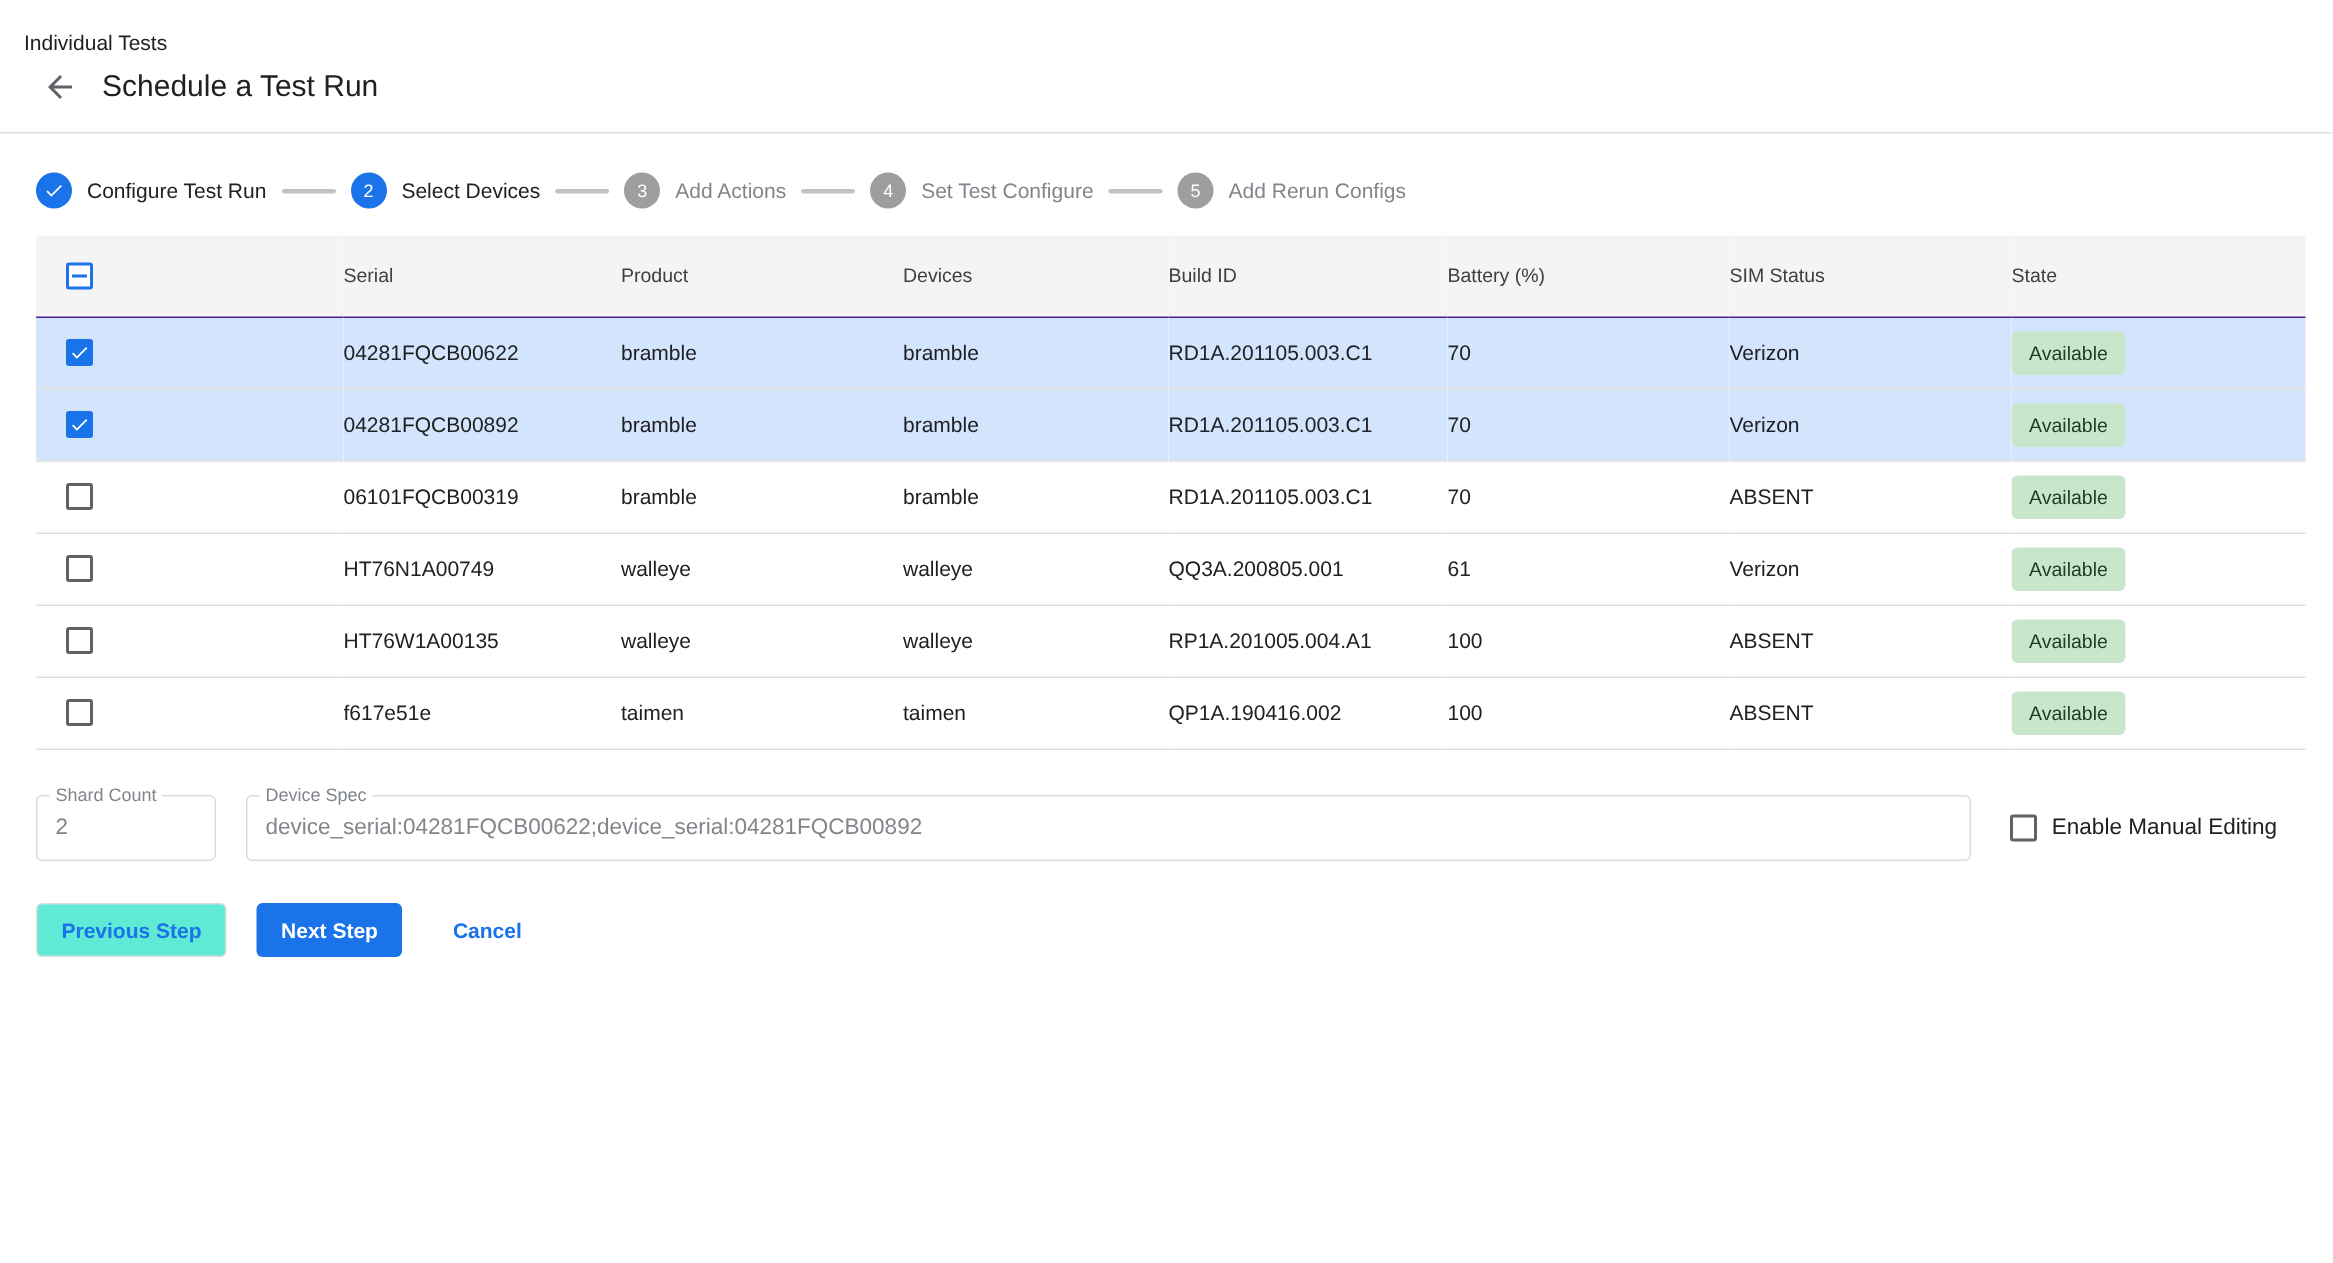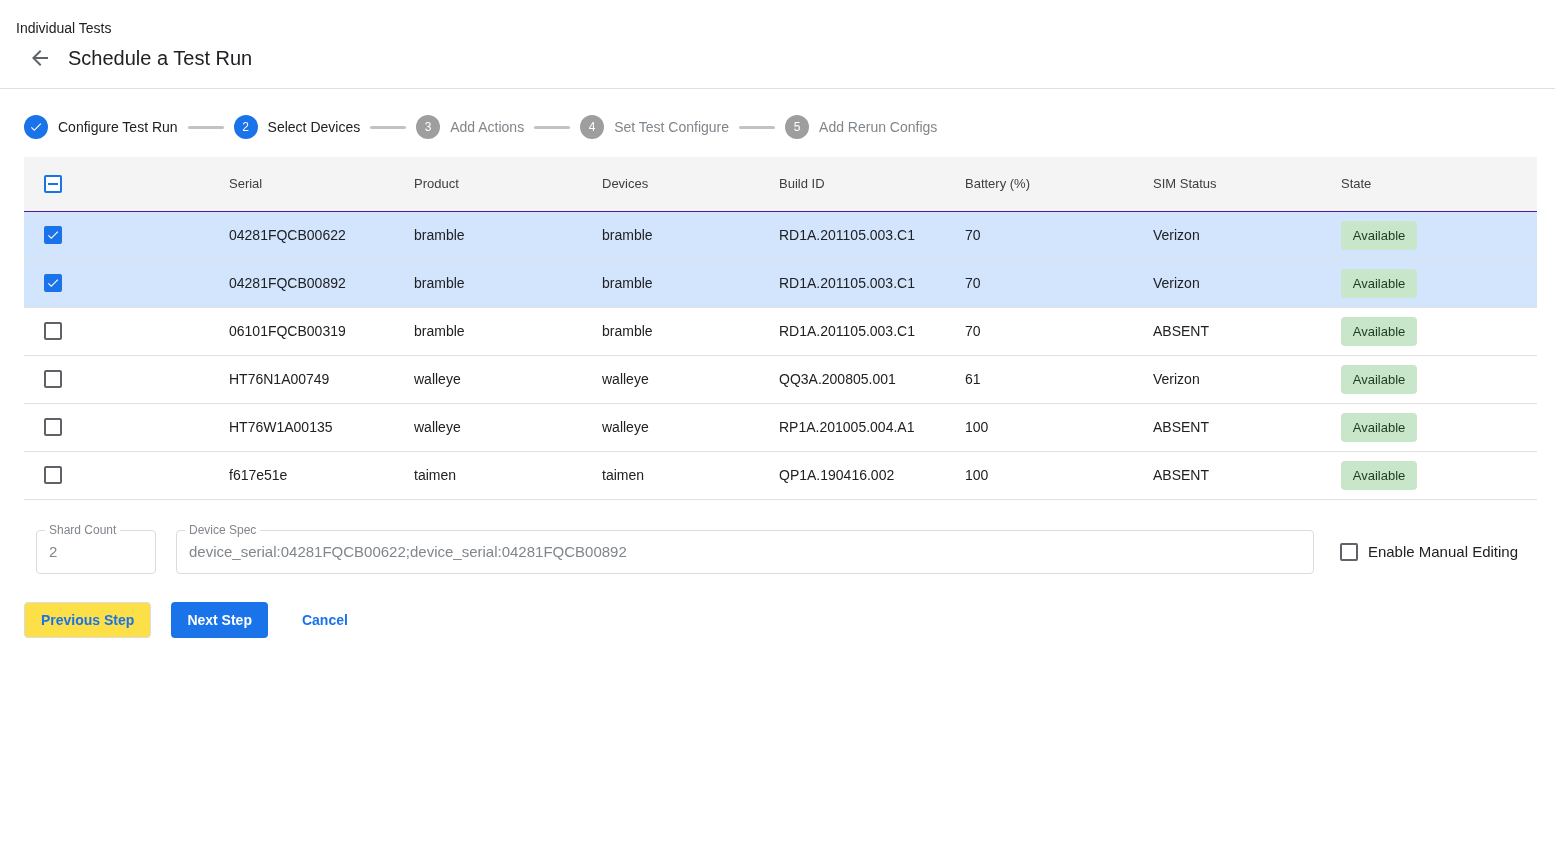--- a/index.html
+++ b/index.html
@@ -41,36 +41,36 @@
     cursor:pointer; vertical-align:middle; }
   .checkbox.checked { background:#1a73e8; border-color:#1a73e8; }
   .checkbox.checked svg { display:block; }
   .checkbox.indeterminate { border-color:#1a73e8; }
   .checkbox.indeterminate::after { content:""; width:10px; height:2px; background:#1a73e8; }
 
   .badge { display:inline-block; width:76px; padding:7px 0; text-align:center;
     background:#c8e6c9; color:#1f3b20; font-size:13px; border-radius:4px; }
 
   
-  .form-row { display:flex; align-items:flex-start; margin:30px 37px 0 36px; }
+  .form-row { display:flex; align-items:flex-start; margin:30px 37px 0 24px; }
   .field { position:relative; height:44px; border:1px solid #dadce0; border-radius:4px;
     display:flex; align-items:center; padding:0 12px; background:#fff; }
   .field-label { position:absolute; top:-8px; left:8px; background:#fff; padding:0 4px;
     font-size:12px; color:#80868b; line-height:14px; }
   .field-value { font-size:15px; color:#80868b; white-space:nowrap; overflow:hidden; }
   .field.shard { width:120px; }
   .field.spec { flex:1; margin-left:20px;text-align:right; }
   .manual-edit { display:flex; align-items:center; margin-left:26px; margin-top:13px; cursor:pointer; }
   .manual-edit .label { margin-left:10px; font-size:15px; color:#202124; }
 
   
   .btn-row { display:flex; align-items:center; margin:28px 24px 0 24px; }
   .btn { height:36px; border-radius:4px; font-size:14px; font-weight:700;
     font-family:"Liberation Sans", sans-serif; cursor:pointer; padding:0 16px; }
-  .btn-outlined { background:#fde047; border:1px solid #dadce0; color:#1a73e8; }
+  .btn-outlined { background:#5eead4; border:1px solid #dadce0; color:#1a73e8; }
   .btn-filled { background:#1a73e8; border:none; color:#ffffff; margin-left:20px; }
   .btn-text { background:transparent; border:none; color:#1a73e8; margin-left:18px; }
 </style>
 </head>
 <body>
 
 <div class="page-header">
   <div class="breadcrumb">Individual Tests</div>
   <div class="title-row">
     <button class="back-btn">

